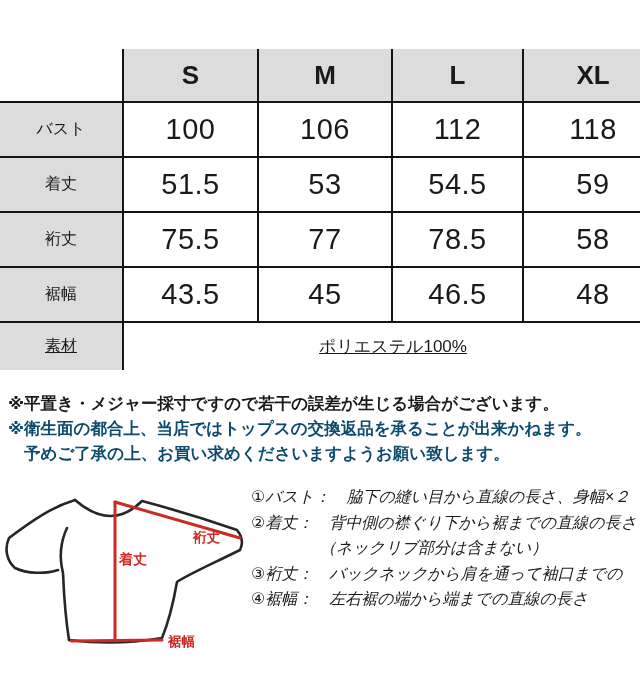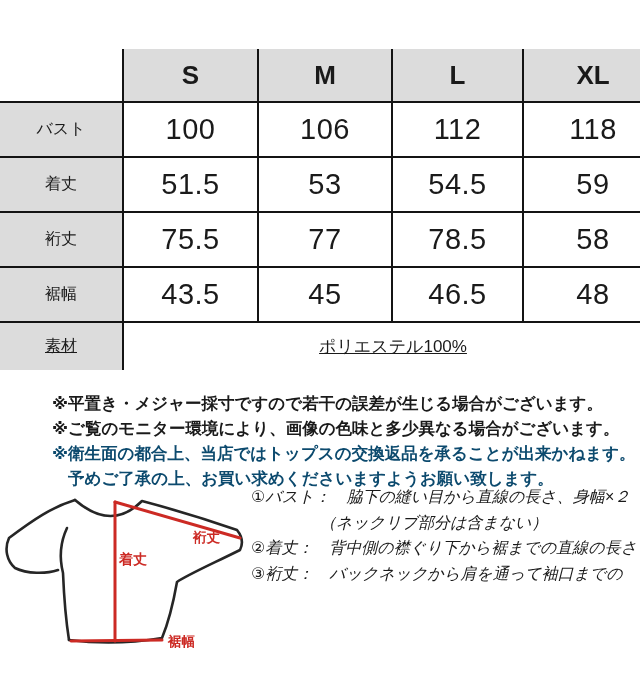--- a/index.html
+++ b/index.html
@@ -32,21 +32,21 @@
   td.corner{background:#ffffff;}
   td.szhdr{font-size:26px;font-weight:600;}
   td.lbl{font-size:16px;}
   td.val{font-size:29px;letter-spacing:0.5px;}
   td.mat-val{font-size:17px;border-right:none;padding-left:44px;margin-left:14px;}
   
   .notes{
     position:absolute;left:8px;top:391px;width:628px;
     font-size:16.5px;font-weight:700;line-height:25px;white-space:nowrap;
   }
-  .notes .line{height:25px;margin-left:44px;}
+  .notes .line{height:25px;}
   .notes .red{color:#0c4a6e;}
   .notes .indent{padding-left:16px;}
   
   .shirt-svg{position:absolute;left:0;top:485px;}
   .shirt-svg text{
     font-family:"Liberation Sans","DejaVu Sans",sans-serif;
     font-weight:700;fill:#cc2a24;
   }
   .measure-notes{
     position:absolute;left:251px;top:484px;width:388px;
@@ -107,21 +107,20 @@
       </tr>
       <tr class="mat">
         <td class="gray lbl">素材</td>
         <td class="mat-val" colspan="4">ポリエステル100%</td>
       </tr>
     </tbody>
   </table>
 
   <div class="notes">
     <div class="line">※平置き・メジャー採寸ですので若干の誤差が生じる場合がございます。</div>
-    <div class="line">※ご覧のモニター環境により、画像の色味と多少異なる場合がございます。</div>
     <div class="line red">※衛生面の都合上、当店ではトップスの交換返品を承ることが出来かねます。</div>
     <div class="line red indent">予めご了承の上、お買い求めくださいますようお願い致します。</div>
   </div>
 
   <svg class="shirt-svg" width="250" height="194" viewBox="0 0 250 194">
 
     <g stroke="#262626" stroke-width="2.6" fill="none" stroke-linecap="round" stroke-linejoin="round">
 
       <path d="M75,15 C52,22 33,35 9,53 C4,64 7,76 15,83 C27,89 46,89 58,85"></path>
 
@@ -136,18 +135,19 @@
       <line x1="71" y1="156" x2="162" y2="155"></line>
     </g>
 
     <text x="119" y="79" font-size="14">着丈</text>
     <text x="193" y="57" font-size="13.5">裄丈</text>
     <text x="168" y="161" font-size="13.5">裾幅</text>
   </svg>
 
   <div class="measure-notes">
     <div class="mline">①バスト：　脇下の縫い目から直線の長さ、身幅×２</div>
+    <div class="mline">②着丈：　背中側の襟ぐり下から裾までの直線の長さ</div>
     <div class="mline indent">（ネックリブ部分は含まない）</div>
-    <div class="mline">②着丈：　背中側の襟ぐり下から裾までの直線の長さ</div>
     <div class="mline">③裄丈：　バックネックから肩を通って袖口までの</div>
+    <div class="mline">④裾幅：　左右裾の端から端までの直線の長さ</div>
   </div>
 
 </div>
 
 </body></html>

